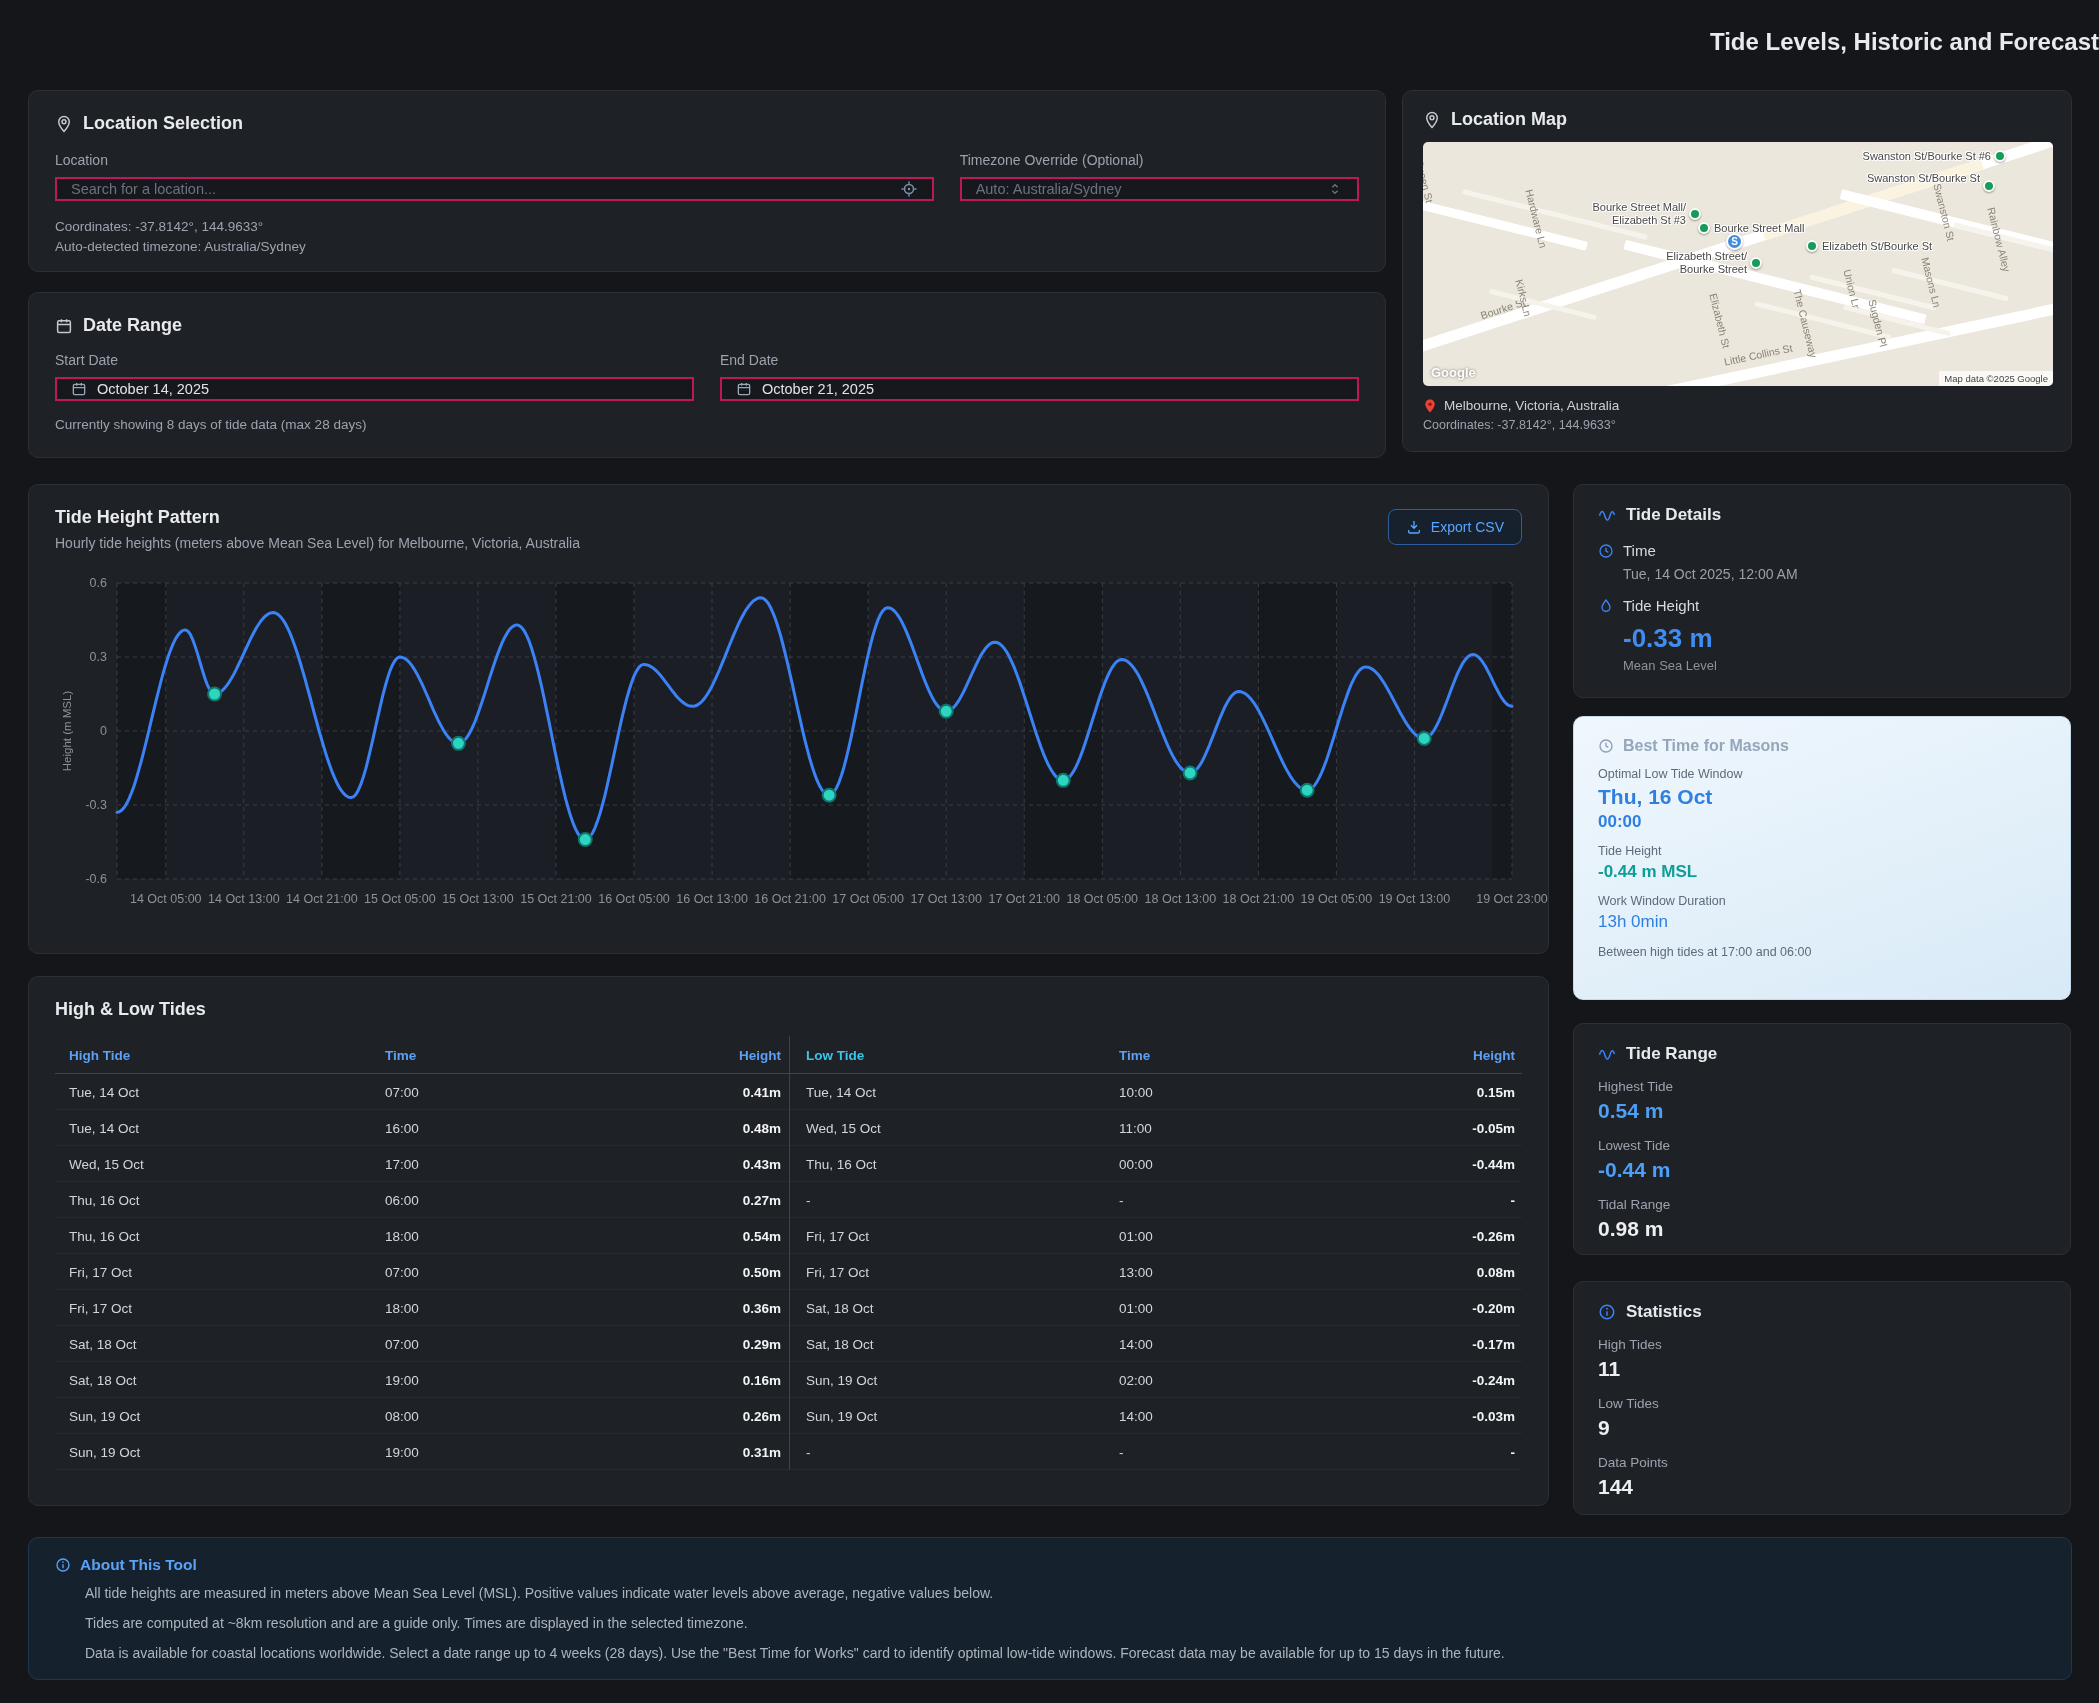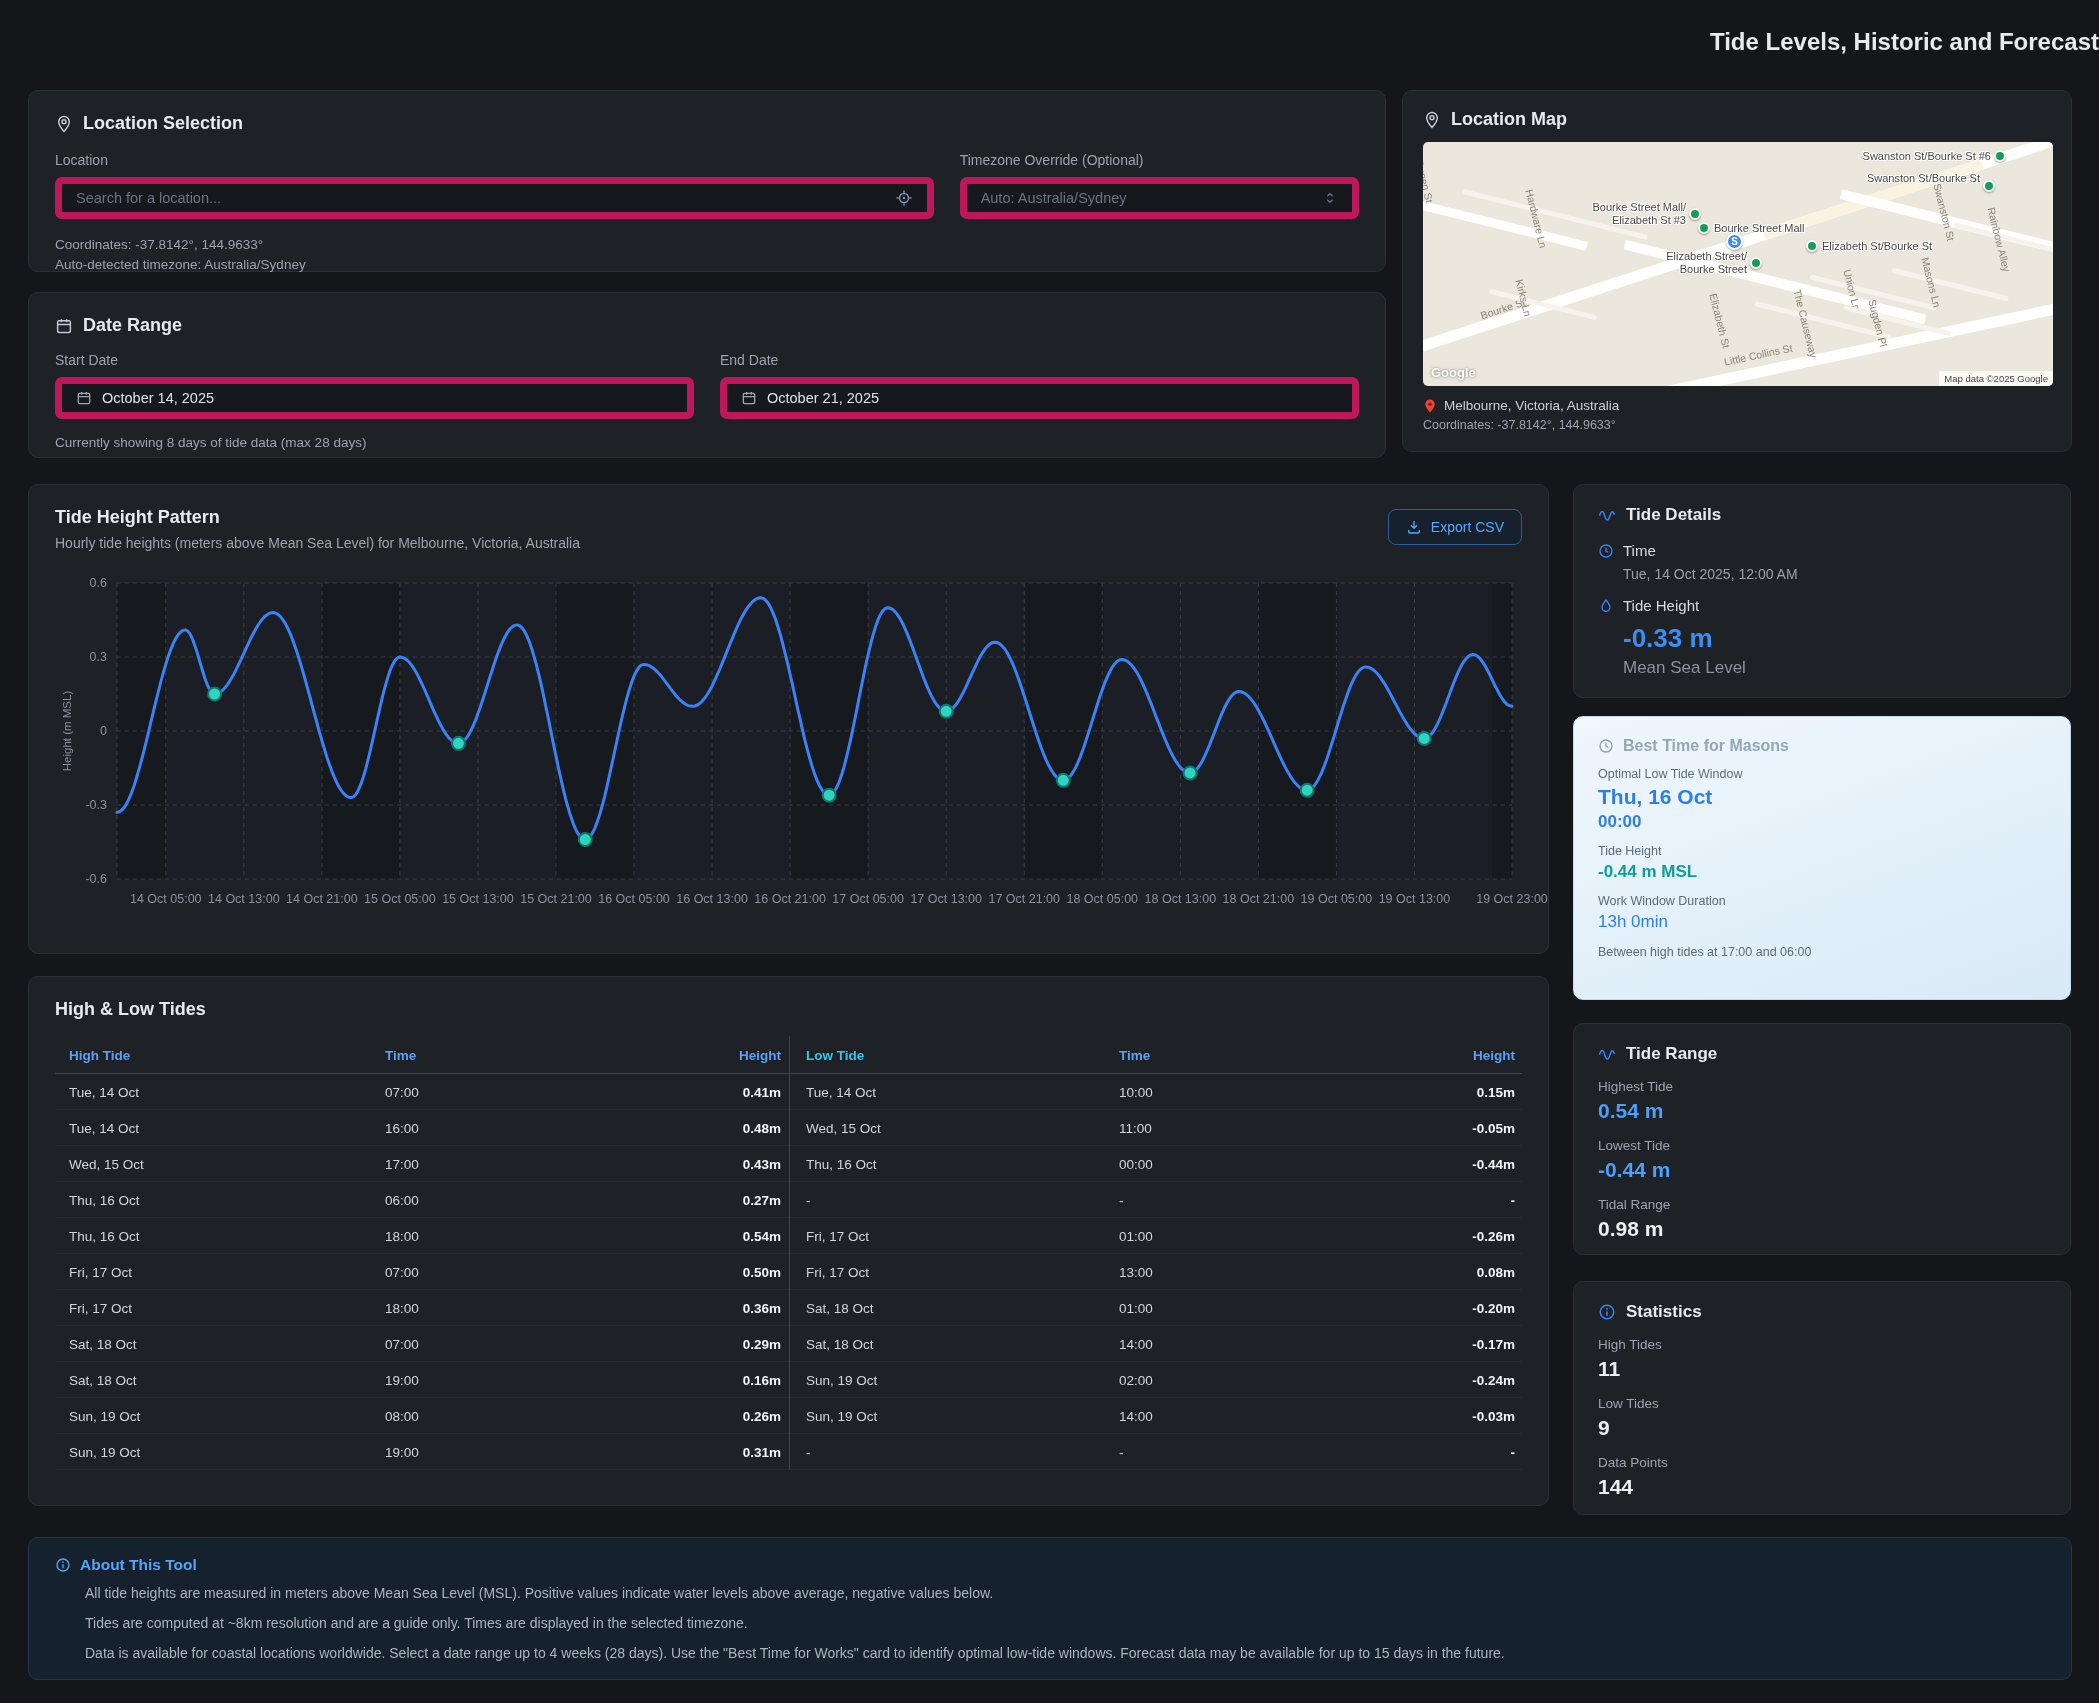--- a/index.html
+++ b/index.html
@@ -6,21 +6,21 @@
   html,body{background:#141619}
   body{width:2099px;height:1703px;position:relative;font-family:"Liberation Sans",sans-serif;color:#e5e7eb;overflow:hidden}
   .page-title{position:absolute;top:28px;left:0;width:100%;text-align:right;font-size:24px;font-weight:bold;color:#e8eaed}
   .panel{position:absolute;background:#1e2126;border:1px solid #2b2f36;border-radius:10px}
   .panel-header{display:flex;align-items:center;gap:10px;font-size:18px;font-weight:bold;color:#e8eaed}
   .ic{width:18px;height:18px;flex:none;display:block}
   .ic-sm{width:16px;height:16px;flex:none;display:block}
   .gray-ic{color:#c3cad2}
   .blue-ic{color:#3b82f6}
   .flabel{display:block;font-size:14px;color:#9ca3af;margin-bottom:9px}
-  .inputbox{height:42px;background:#16181d;border:7px solid #be185d;border-radius:7px;display:flex;align-items:center;padding:0 14px;font-size:14.5px;color:#6b7280;gap:10px}
+  .inputbox{height:24px;background:#16181d;border:2px solid #be185d;border-radius:0;display:flex;align-items:center;padding:0 14px;font-size:14.5px;color:#6b7280;gap:10px}
   .inputbox .val{flex:1}
   input.realinput{flex:1;background:transparent;border:none;outline:none;color:#cfd4da;font-size:14.5px;font-family:"Liberation Sans",sans-serif}
   input.realinput::placeholder{color:#6b7280}
   .form-row{display:flex;gap:26px;margin-top:18px}
   .f-location{width:880px}
   .f-tz{width:400px}
   .f-date{width:644px}
   .meta{margin-top:16px;font-size:13.5px;color:#9ca3af;line-height:20px}
   .datefield .val{color:#dfe3e8}
   .note{margin-top:16px;font-size:13.5px;color:#9ca3af}
@@ -45,21 +45,21 @@
   .chart-title{font-size:18px;font-weight:bold;color:#e8eaed}
   .chart-subtitle{margin-top:7px;font-size:14px;color:#9ca3af}
   .export-btn{position:absolute;top:24px;right:26px;display:flex;align-items:center;gap:9px;padding:9px 17px;
     font-size:14px;color:#58a6ff;background:#17212d;border:1px solid #2d5e9e;border-radius:8px;cursor:pointer}
   #tide-chart{margin-top:20px;overflow:visible;display:block}
 
   
   .detail-row{display:flex;gap:9px;align-items:center;margin-top:17px;font-size:15px;color:#d7dbe0}
   .detail-sub{margin:7px 0 0 25px;font-size:14px;color:#9aa1a9}
   .detail-big{margin:9px 0 0 25px;font-size:26px;font-weight:bold;color:#3f8cf3}
-  .detail-note{margin:4px 0 0 25px;font-size:17px;color:#8b929b}
+  .detail-note{margin:4px 0 0 25px;font-size:13px;color:#8b929b}
 
   #panel-besttime{background:linear-gradient(160deg,#f0f7fd 0%,#d8eaf7 100%);border:1px solid #c3d9ec}
   .bt-header{display:flex;gap:9px;align-items:center;font-size:16px;font-weight:bold;color:#94a7ba}
   .bt-label{font-size:12.5px;color:#5d6b7a;margin-top:12px}
   .bt-date{font-size:21px;font-weight:bold;color:#2f7fe0;margin-top:4px}
   .bt-time{font-size:17px;font-weight:bold;color:#2f7fe0;margin-top:3px}
   .bt-teal{font-size:17px;font-weight:bold;color:#0d9e98;margin-top:4px}
   .bt-blue{font-size:17px;font-weight:normal;color:#2f7fe0;margin-top:4px}
   .bt-note{font-size:12.5px;color:#5d6b7a;margin-top:13px}
 

